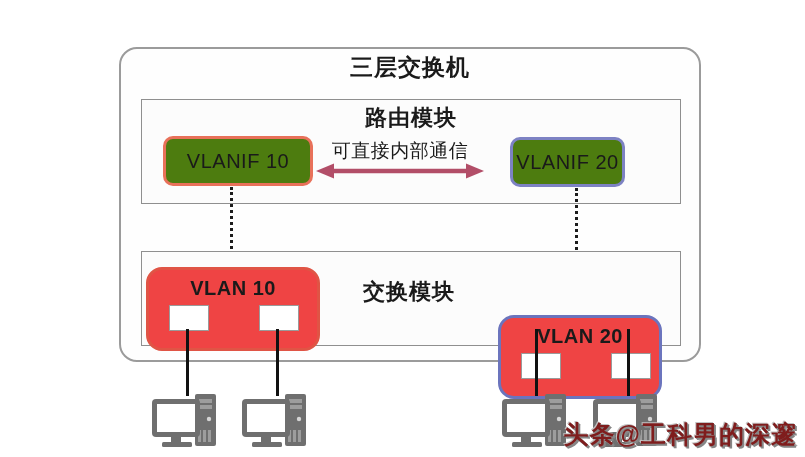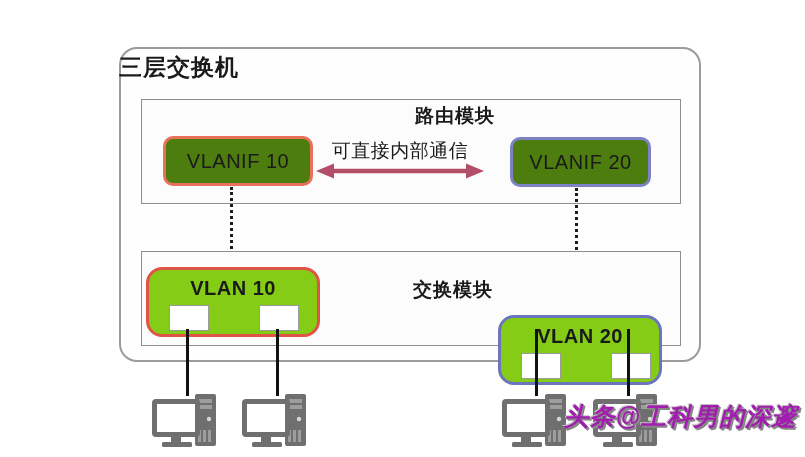--- a/index.html
+++ b/index.html
@@ -6,46 +6,46 @@
   .canvas{
     position:relative;width:805px;height:457px;background:#ffffff;overflow:hidden;
     font-family:"Liberation Sans","DejaVu Sans",sans-serif;color:#1a1a1a;
   }
   
   .outer-box{
     position:absolute;left:119px;top:47px;width:582px;height:315px;
     border:2px solid #9b9b9b;border-radius:18px;background:#fefefe;box-sizing:border-box;
   }
   .switch-title{
-    position:absolute;left:119px;top:52px;width:582px;
+    position:absolute;left:119px;top:52px;width:582px;text-align:center;
     font-size:23px;font-weight:bold;letter-spacing:1px;
   }
   .module-box{
     position:absolute;left:141px;width:540px;
     border:1.5px solid #8f8f8f;background:#fcfcfc;box-sizing:border-box;
   }
   .router-box{top:99px;height:105px;}
   .switch-box{top:251px;height:95px;}
   .module-label{
-    position:absolute;text-align:center;font-size:19px;font-weight:bold;letter-spacing:1px;margin-left:44px;
+    position:absolute;text-align:center;font-size:22px;font-weight:bold;letter-spacing:1px;
   }
   .router-label{left:141px;top:103px;width:540px;}
   .switch-label{left:329px;top:277px;width:160px;font-family:Liberation Mono, monospace;}
   
   .vlanif-node{
     position:absolute;height:50px;border:3px solid;border-radius:10px;
     background:#4d7c0f;box-sizing:border-box;
     display:flex;align-items:center;justify-content:center;
     font-size:20px;letter-spacing:0.5px;
   }
   .vlanif-left{left:163px;top:136px;width:150px;}
-  .vlanif-right{left:510px;top:137px;width:141px;text-align:center;}
+  .vlanif-right{left:510px;top:137px;width:115px;text-align:center;}
   .vlan-node{
-    position:absolute;top:267px;height:70px;border:3px solid;border-radius:16px;
-    background:#84cc16;box-sizing:border-box;
+    position:absolute;top:267px;height:84px;border:3px solid;border-radius:16px;
+    background:#ef4444;box-sizing:border-box;
   }
   .vlan-left{left:146px;width:174px;}
   .vlan-right{left:498px;width:164px;margin-top:48px;}
   .vlan-label{
     margin-top:7px;text-align:center;font-size:20px;font-weight:bold;letter-spacing:0.5px;
   }
   .port{
     position:absolute;top:35px;width:40px;height:26px;background:#ffffff;
     border:1.5px solid #9a9a9a;box-sizing:border-box;
   }
@@ -62,26 +62,25 @@
   }
   .dotted-left{left:230px;top:187px;height:80px;}
   .dotted-right{left:575px;top:188px;height:79px;}
   .host-link{
     position:absolute;width:3px;background:#111111;top:329px;height:67px;z-index:5;
   }
   
   .computer{position:absolute;top:392px;width:68px;height:58px;z-index:4;}
   
   .watermark{
-    position:absolute;right:8px;bottom:24px;z-index:10;
+    position:absolute;right:8px;bottom:6px;z-index:10;
     font-size:25px;font-weight:bold;letter-spacing:1px;
-    color:#a21caf;
+    color:#7f1d1d;
     text-shadow:2px 2px 0 #868686,-1px -1px 0 #c2c2c2,1px 1px 0 #8f8f8f;
     white-space:nowrap;
-    font-style:italic;
   }
 </style>
 </head>
 <body>
 
 <div class="canvas">
 
   <div class="outer-box"></div>
   <div class="switch-title">三层交换机</div>
 

